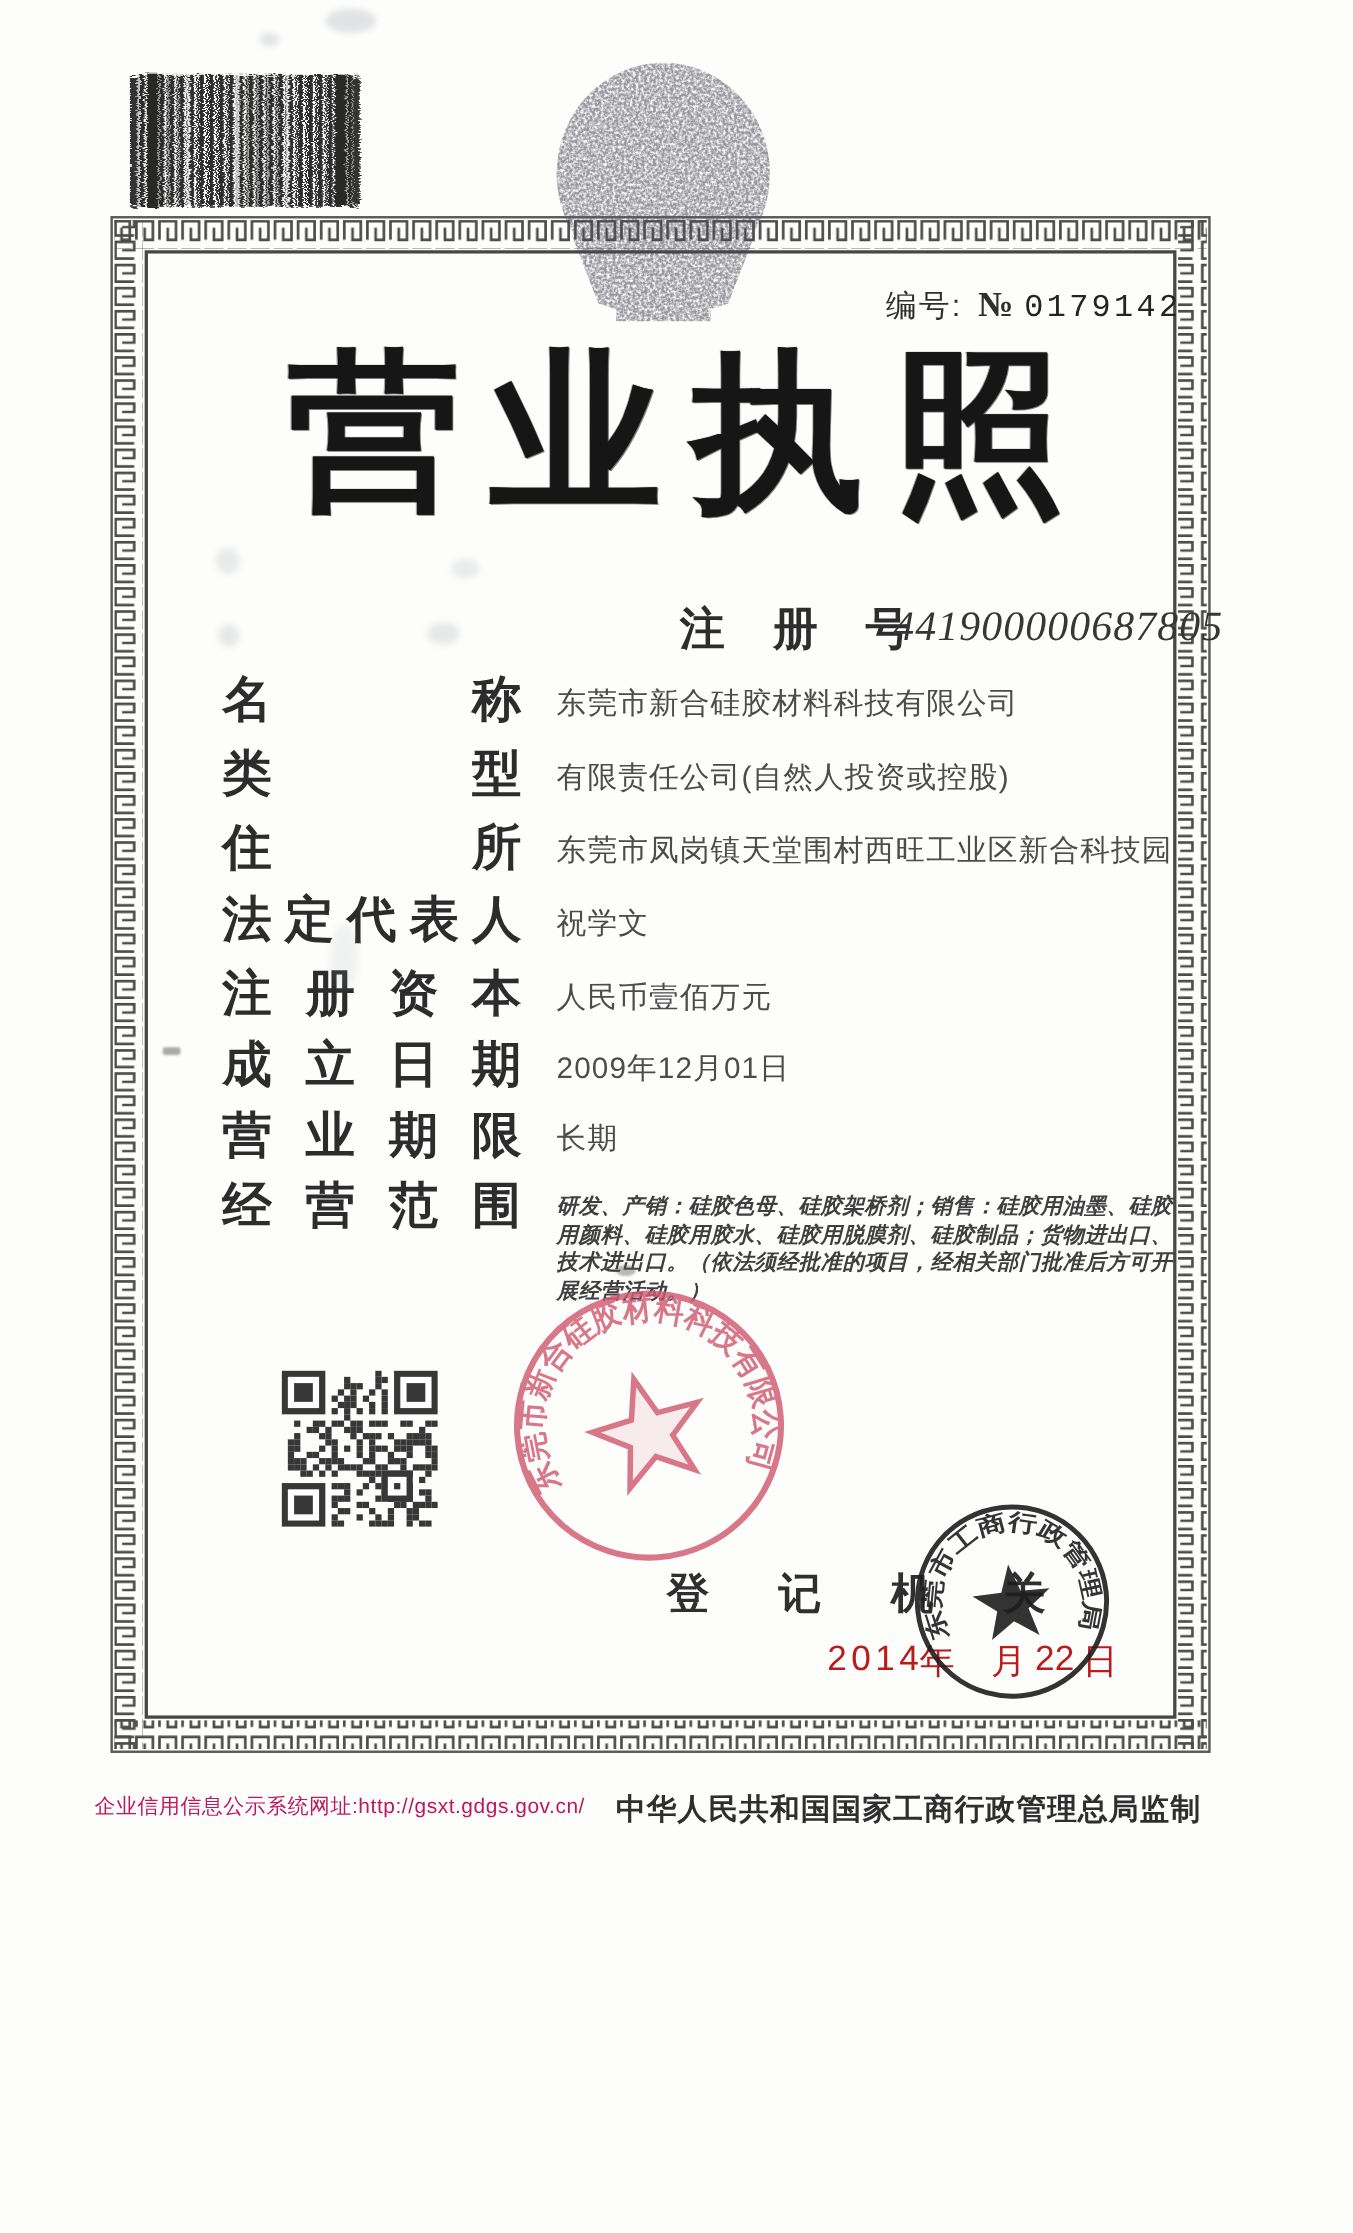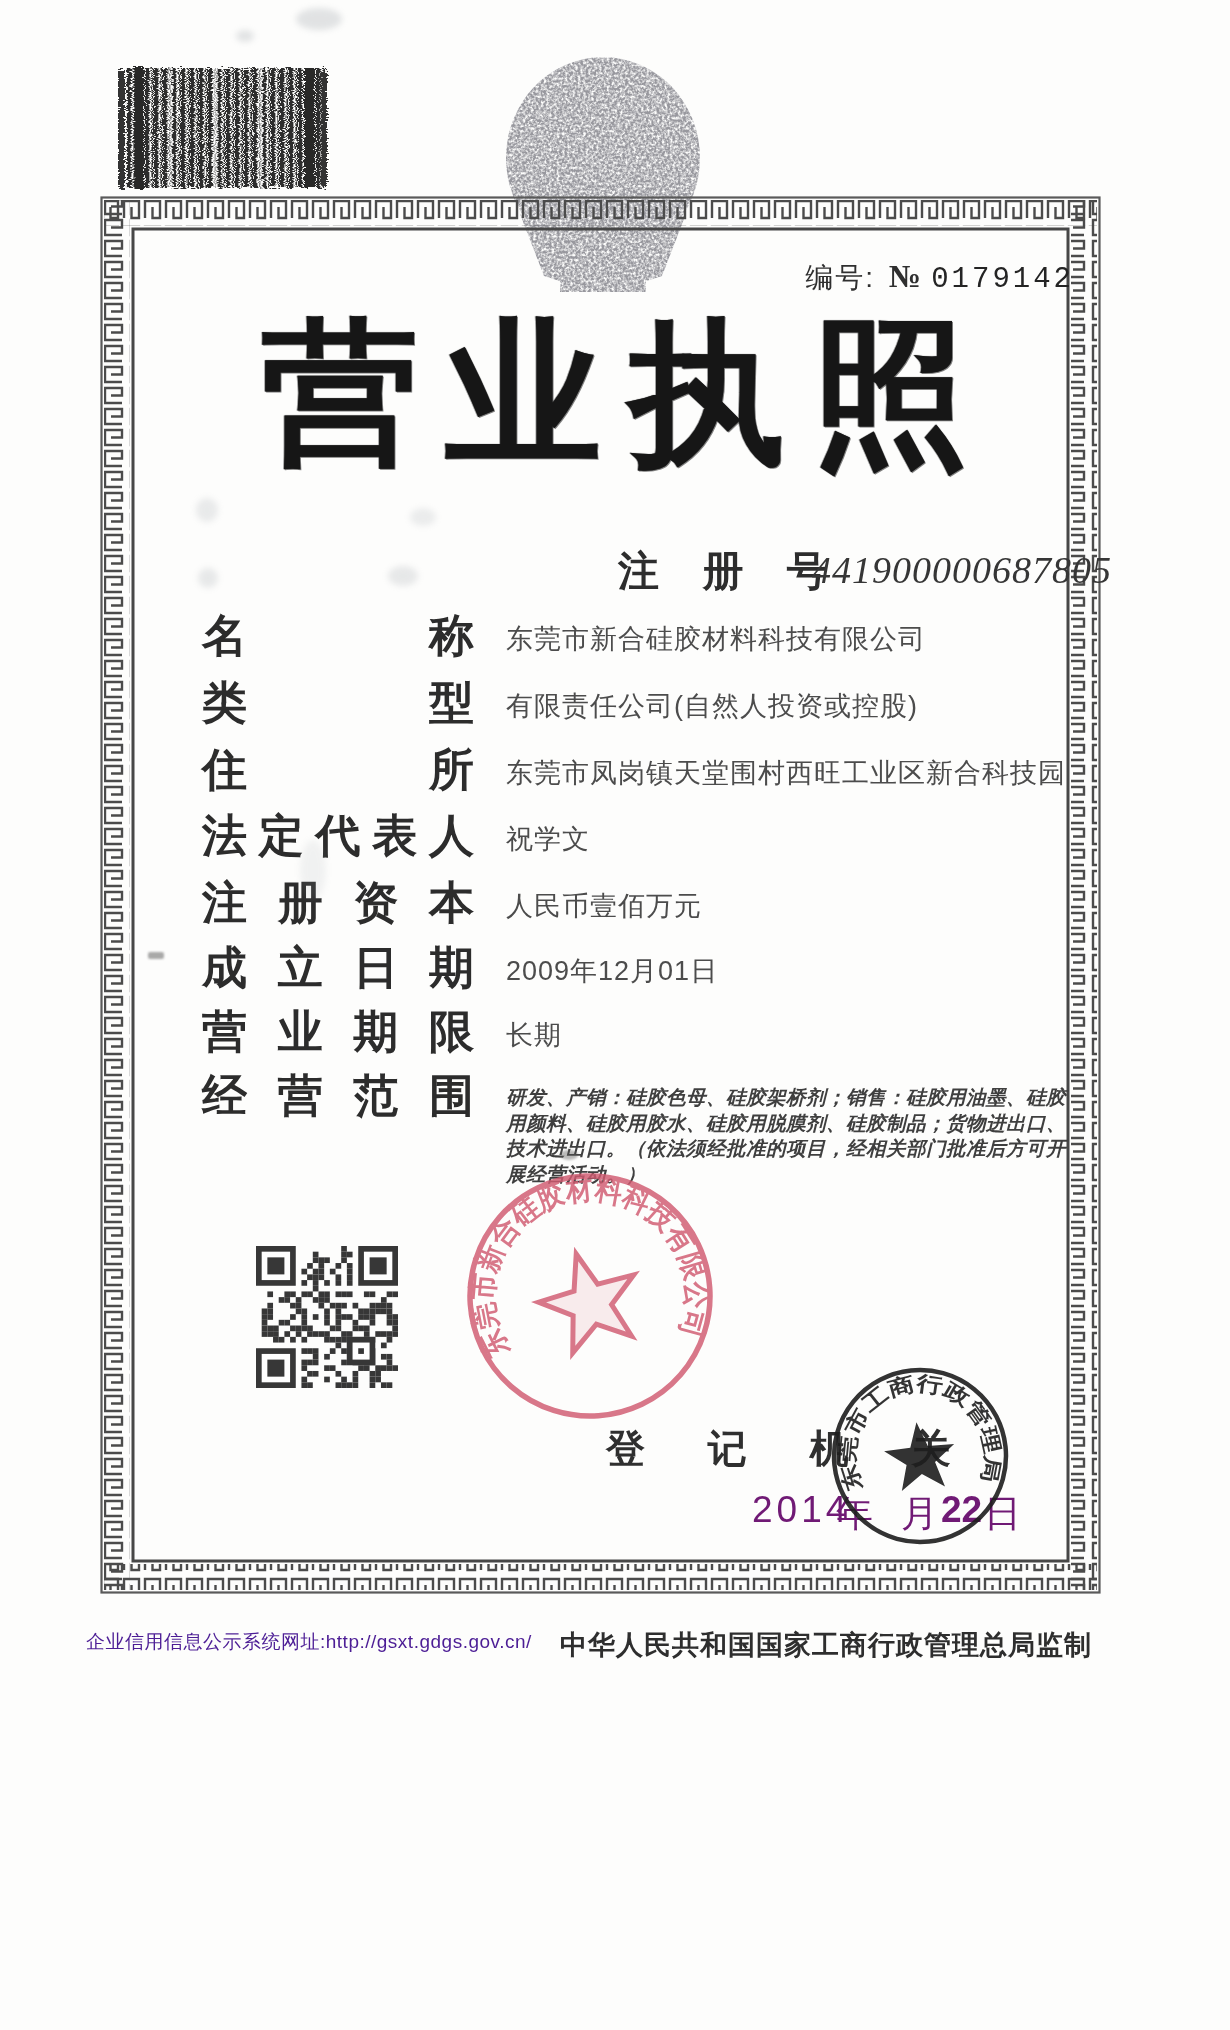--- a/index.html
+++ b/index.html
@@ -42,29 +42,29 @@
 
   
   #qr{left:256px;top:1246px;width:142px;height:142px;opacity:.88;}
 
   
   #companySeal{left:458px;top:1164px;width:264px;height:264px;opacity:.82;transform:rotate(-4deg);}
   #registrySeal{left:824px;top:1360px;width:192px;height:192px;opacity:.9;transform:rotate(-6deg);z-index:5;}
 
   
   #authority{left:606px;top:1422px;font-size:39px;font-weight:600;letter-spacing:26px;color:#2f2f2f;white-space:nowrap;}
-  .datePart{top:1489px;font-size:37px;color:#701a75;white-space:nowrap;font-weight:500;}
+  .datePart{top:1489px;font-size:32px;color:#b91c1c;white-space:nowrap;font-weight:500;}
   #dYear{left:752px;letter-spacing:4px;}
   #dYearU{left:836px;}
   #dMonthU{left:901px;}
-  #dDayNo{left:941px;font-weight:700;}
+  #dDayNo{left:941px;font-weight:400;}
   #dDayU{left:984px;}
 
   
-  #footL{left:86px;top:1629px;font-size:19px;color:#4c1d95;letter-spacing:.5px;white-space:nowrap;text-align:center;}
+  #footL{left:86px;top:1629px;font-size:19px;color:#be185d;letter-spacing:.5px;white-space:nowrap;text-align:center;}
   #footR{right:150px;top:1627px;font-size:27px;font-weight:600;color:#2e2e2e;letter-spacing:1px;white-space:nowrap;}
 
   
   .smudge{position:absolute;background:#9aa0a6;border-radius:50%;filter:blur(3px);opacity:.28;}
 </style>
 </head>
 <body>
 
 <div id="page">
 

